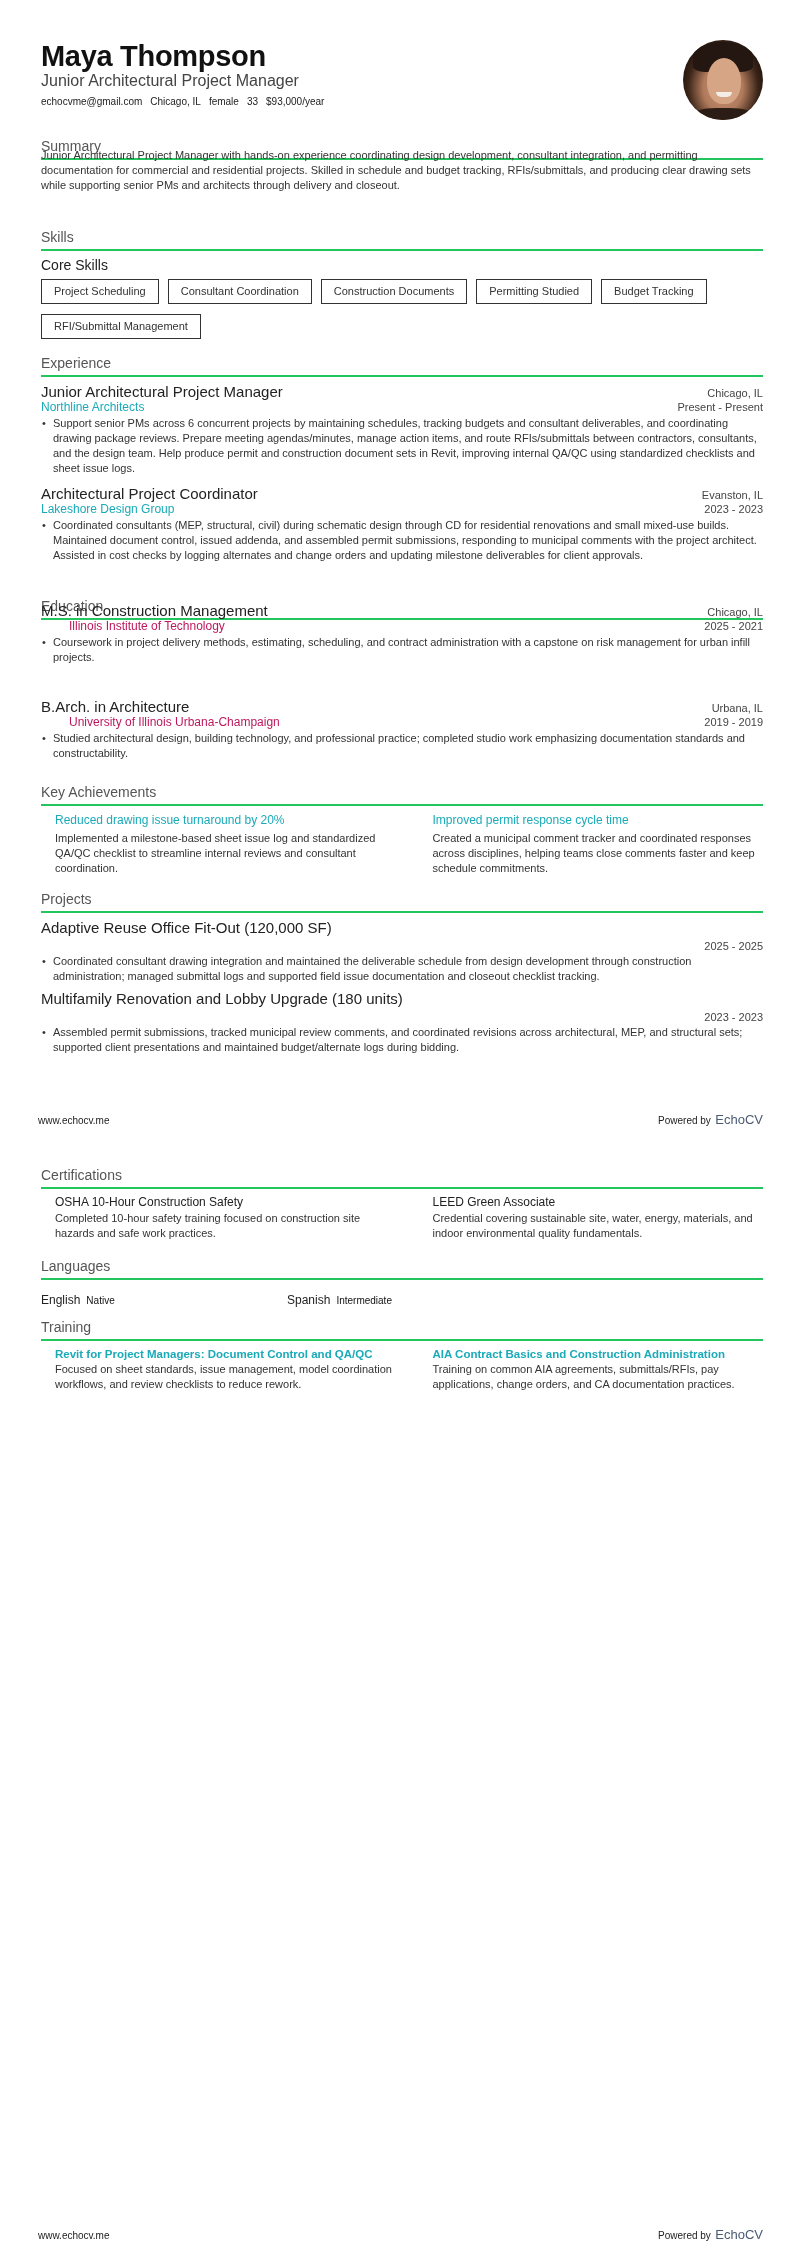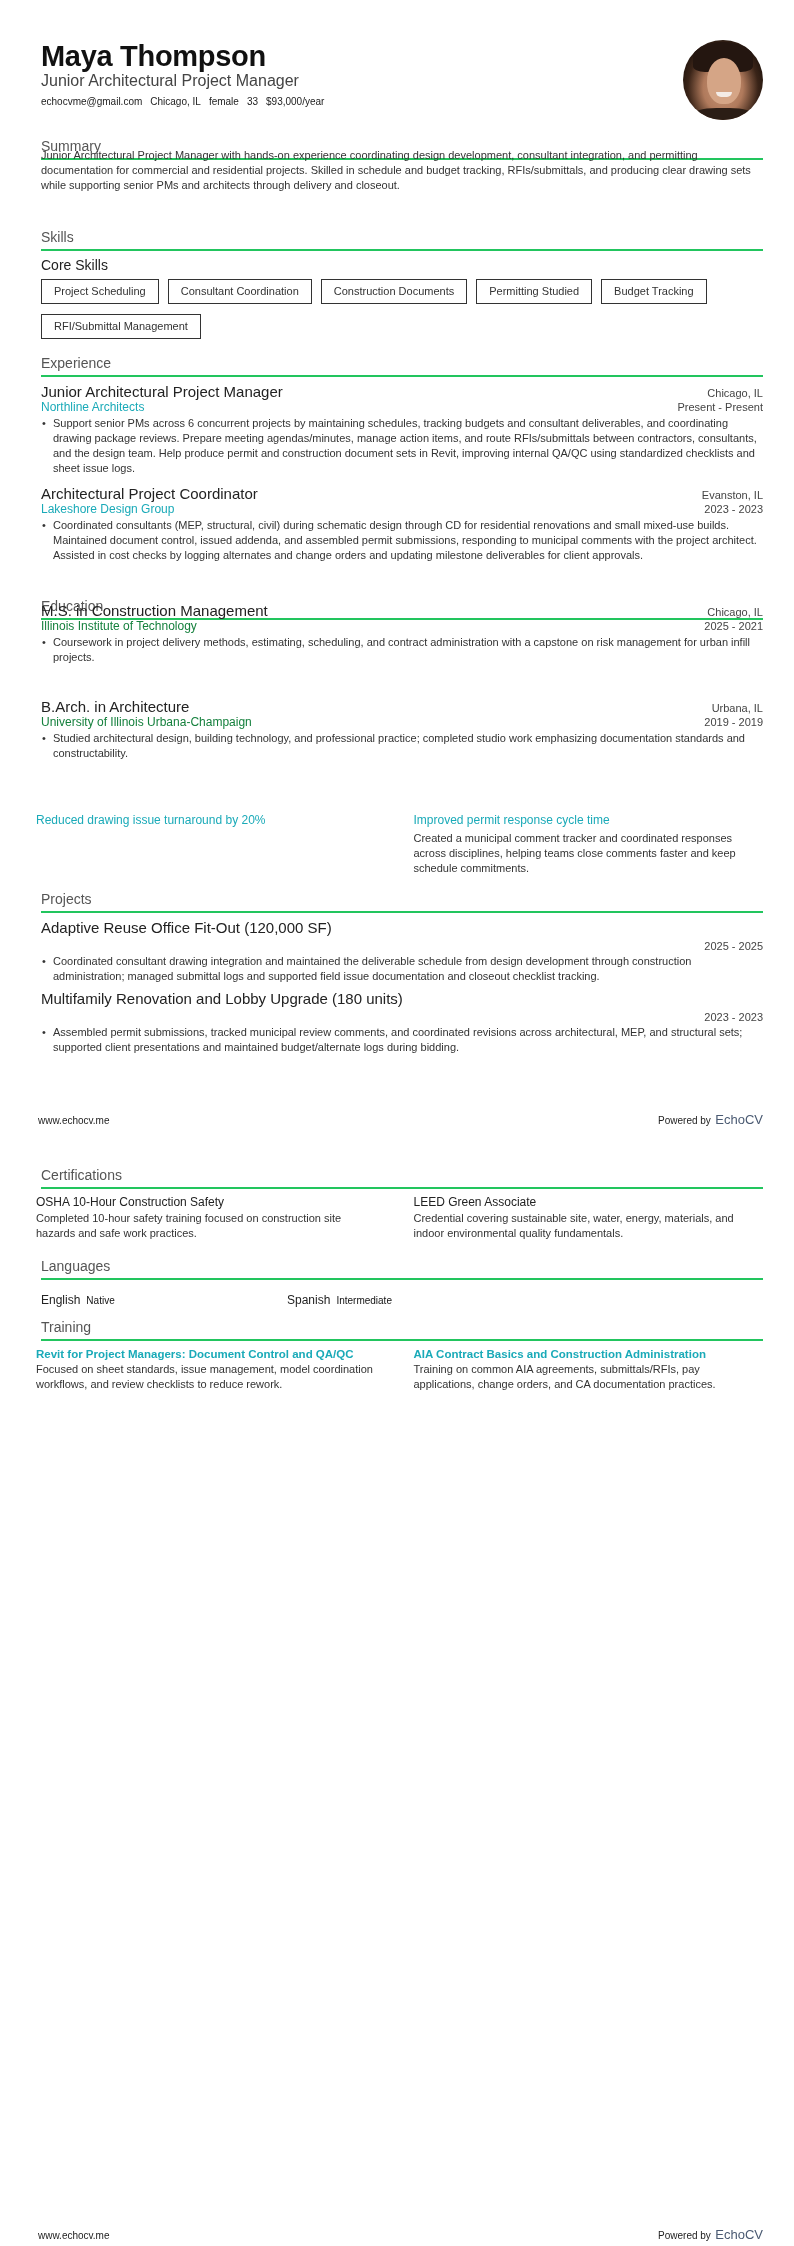--- a/index.html
+++ b/index.html
@@ -26,26 +26,26 @@
 
   .sub-heading { position: absolute; left: 41px; font-size: 14px; color: #222; }
   .skills-wrap { position: absolute; left: 41px; top: 279px; width: 722px; display: flex; flex-wrap: wrap; column-gap: 9px; row-gap: 10px; }
   .skill { border: 1px solid #333; height: 25px; padding: 0 12px; font-size: 11px; line-height: 23px; color: #333; }
 
   .entry { position: absolute; left: 41px; width: 722px; }
   .entry-row { display: flex; justify-content: space-between; align-items: baseline; }
   .entry-title { font-size: 15px; color: #222; }
   .entry-meta { font-size: 11px; color: #444; }
   .entry-org { font-size: 12px; color: #1aaab8; }
-  .entry-org.dark { color: #15803d; }
+  .entry-org.dark { color: #be185d; margin-left: 28px; }
   .bullets { list-style: none; margin-top: 2px; }
   .bullets li { position: relative; padding-left: 12px; font-size: 11px; line-height: 15px; color: #333; }
   .bullets li::before { content: "•"; position: absolute; left: 1px; top: 0; color: #333; }
 
-  .two-col { position: absolute; left: 36px; width: 722px; display: flex; gap: 33px; }
+  .two-col { position: absolute; left: 55px; width: 722px; display: flex; gap: 33px; }
   .two-col > div { flex: 1; }
   .ach-title { font-size: 12px; color: #1aaab8; margin-bottom: 4px; }
   .ach-text { font-size: 11px; line-height: 15px; color: #333; }
 
   .proj-title { font-size: 15px; color: #222; }
   .proj-date { text-align: right; font-size: 11px; color: #444; margin-top: 4px; }
 
   .footer { position: absolute; left: 38px; width: 725px; display: flex; justify-content: space-between; align-items: baseline; }
   .footer-url { font-size: 10px; color: #222; }
   .footer-powered { font-size: 10px; color: #222; }
@@ -142,23 +142,25 @@
     </div>
     <div class="entry-row">
       <span class="entry-org dark">University of Illinois Urbana-Champaign</span>
       <span class="entry-meta">2019 - 2019</span>
     </div>
     <ul class="bullets">
       <li>Studied architectural design, building technology, and professional practice; completed studio work emphasizing documentation standards and constructability.</li>
     </ul>
   </div>
 
+  <div class="section-title" style="top:784px;">Key Achievements</div>
   <div class="two-col" style="top:813px;">
     <div>
       <div class="ach-title">Reduced drawing issue turnaround by 20%</div>
+      <div class="ach-text">Implemented a milestone-based sheet issue log and standardized QA/QC checklist to streamline internal reviews and consultant coordination.</div>
     </div>
     <div>
       <div class="ach-title">Improved permit response cycle time</div>
       <div class="ach-text">Created a municipal comment tracker and coordinated responses across disciplines, helping teams close comments faster and keep schedule commitments.</div>
     </div>
   </div>
 
   <div class="section-title" style="top:891px;">Projects</div>
   <div class="entry" style="top:919px;">
     <div class="proj-title">Adaptive Reuse Office Fit-Out (120,000 SF)</div>

